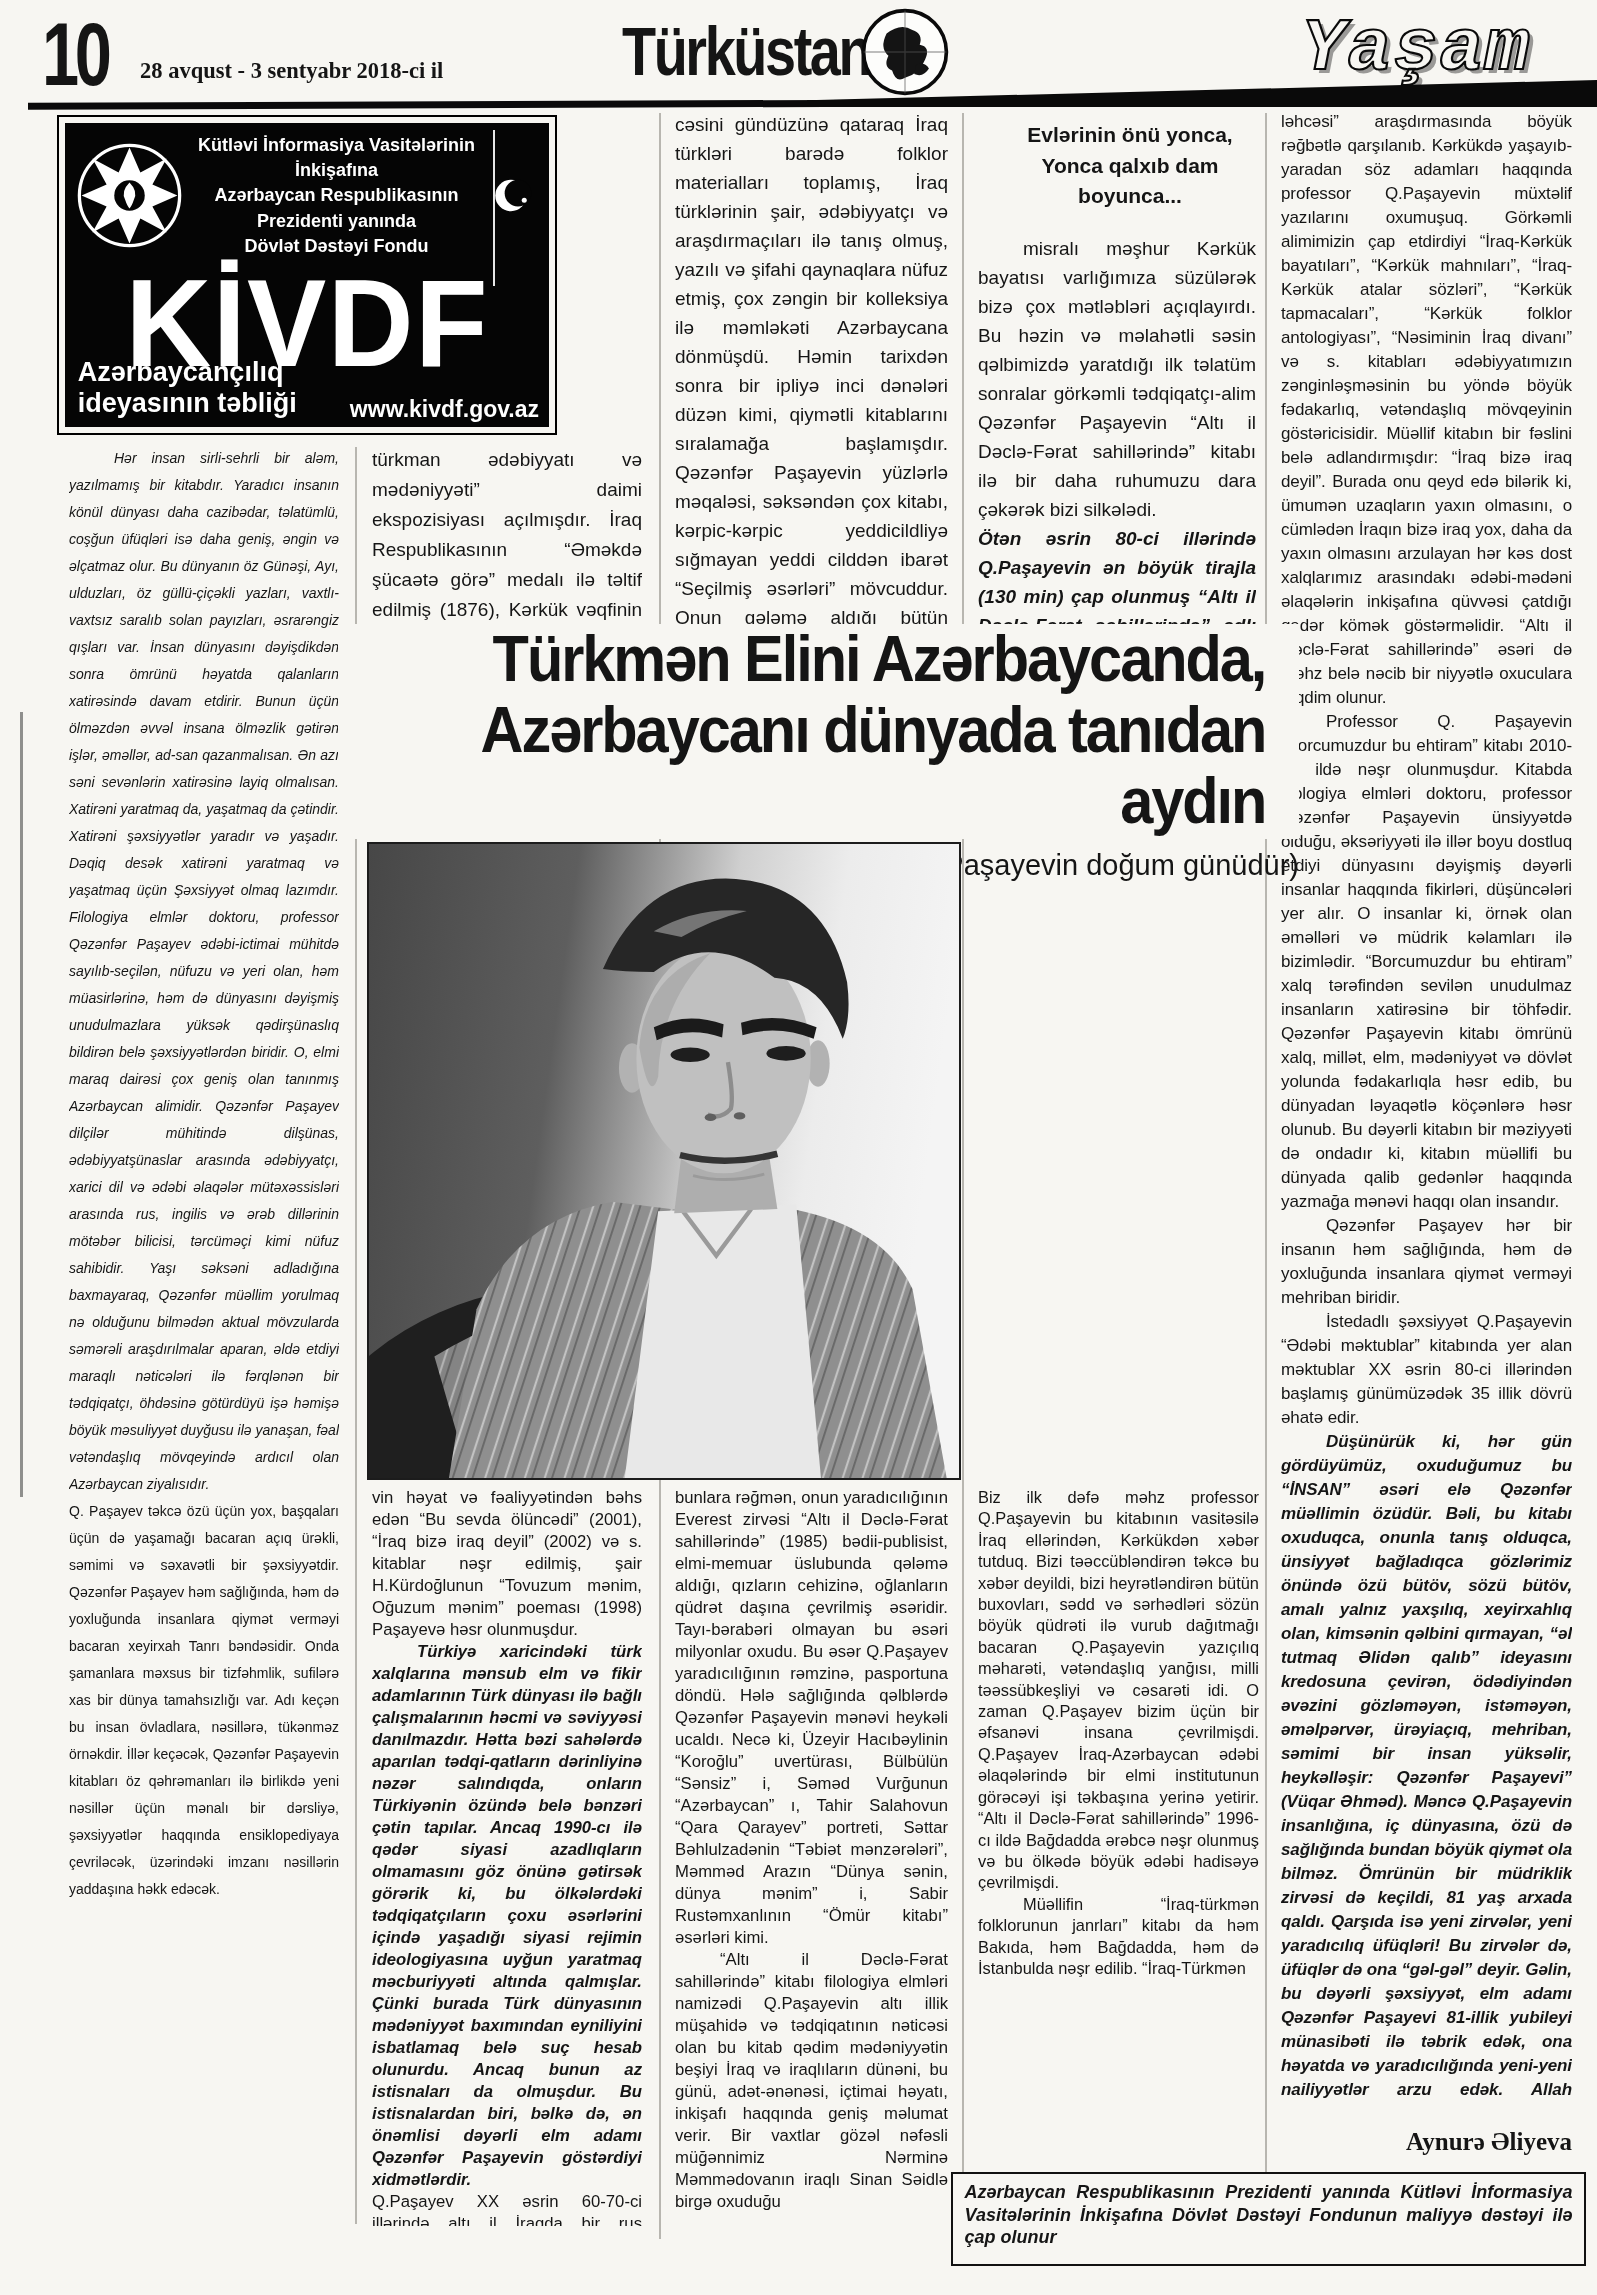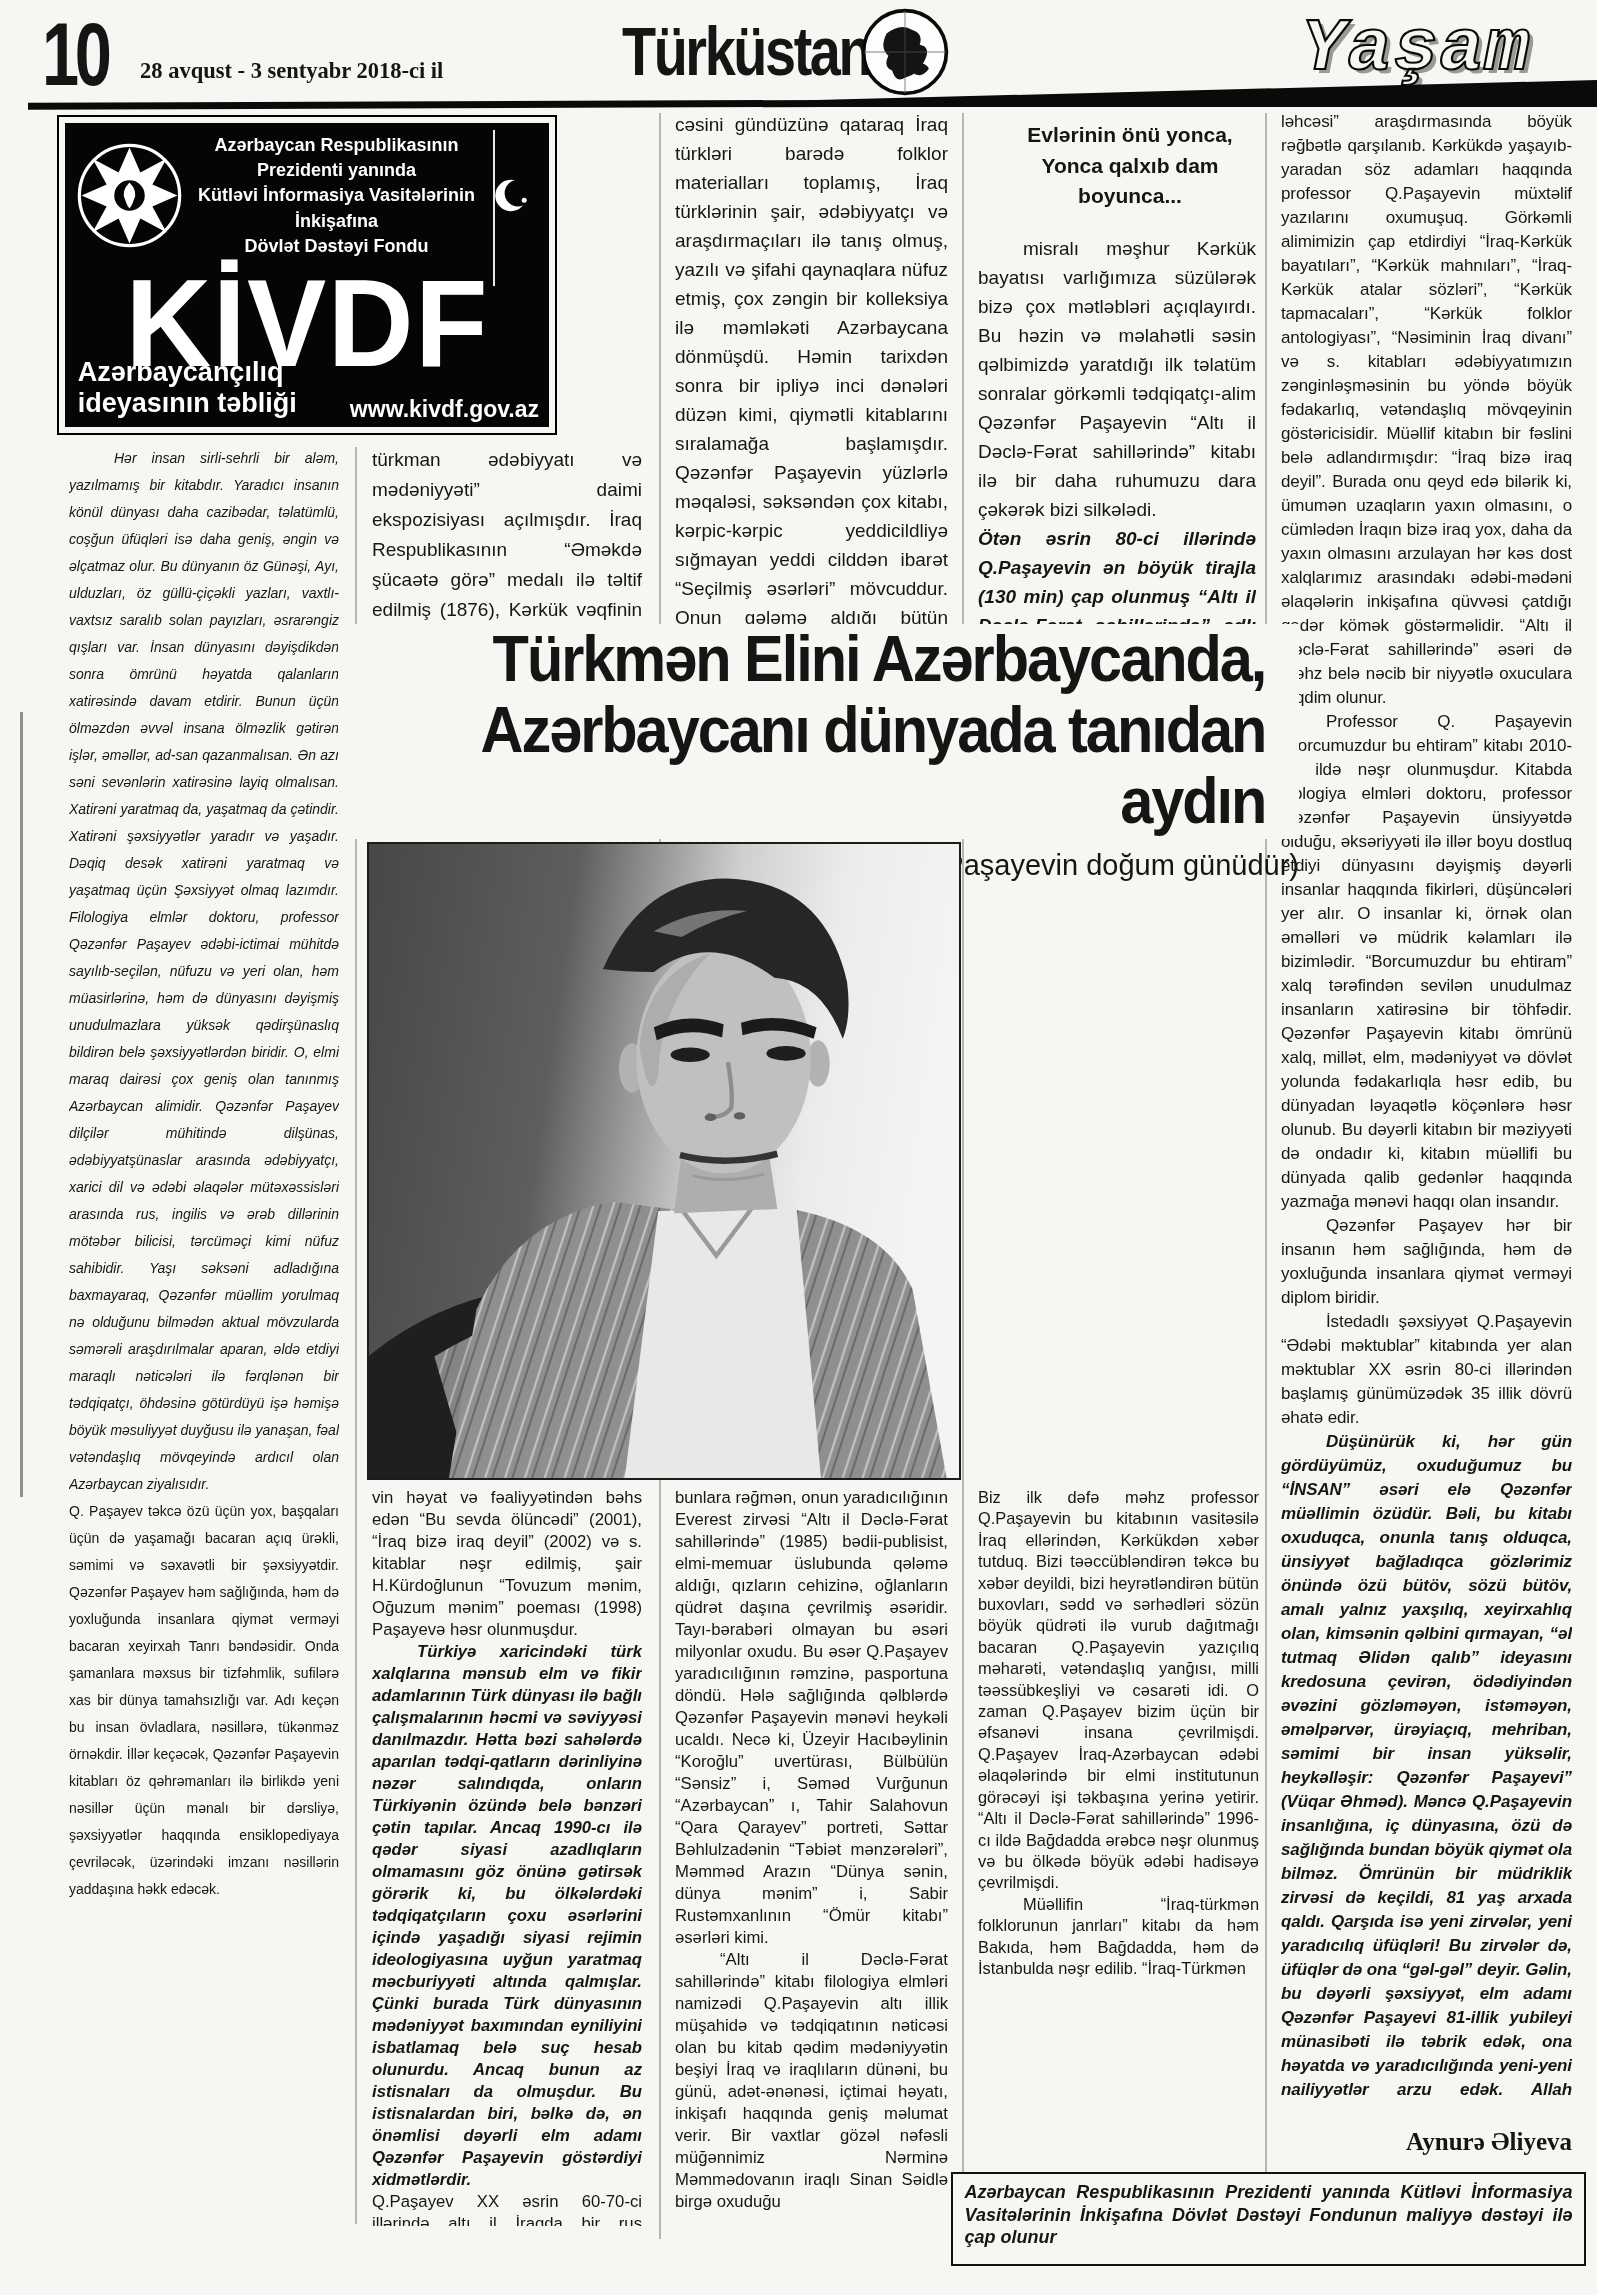--- a/index.html
+++ b/index.html
@@ -90,22 +90,22 @@
     <div class="kivdf-inner">
       <div class="kivdf-vline"></div>
       <div class="kivdf-top">
         <svg class="kivdf-emblem" viewBox="0 0 100 100">
           <circle cx="50" cy="50" r="46" fill="none" stroke="#fff" stroke-width="3"></circle>
           <path d="M50 6 L60 29 L84 16 L71 40 L94 50 L71 60 L84 84 L60 71 L50 94 L40 71 L16 84 L29 60 L6 50 L29 40 L16 16 L40 29 Z" fill="#fff"></path>
           <circle cx="50" cy="50" r="14" fill="#050505"></circle>
           <path d="M50 38 Q58 46 54 54 Q52 60 50 62 Q48 60 46 54 Q42 46 50 38 Z" fill="#fff"></path>
         </svg>
         <div class="kivdf-org">
+          <div>Kütləvi İnformasiya Vasitələrinin İnkişafına</div>
           <div>Azərbaycan Respublikasının Prezidenti yanında</div>
-          <div>Kütləvi İnformasiya Vasitələrinin İnkişafına</div>
           <div>Dövlət Dəstəyi Fondu</div>
         </div>
         <svg class="kivdf-crescent" viewBox="0 0 60 60">
           <circle cx="28" cy="30" r="20" fill="#fff"></circle>
           <circle cx="37" cy="27" r="17" fill="#050505"></circle>
           <circle cx="45" cy="36" r="3.2" fill="#fff"></circle>
         </svg>
       </div>
       <div class="kivdf-word">KİVDF</div>
       <div class="kivdf-bottom">
@@ -140,21 +140,21 @@
       <div>Evlərinin önü yonca,</div>
       <div>Yonca qalxıb dam boyunca...</div>
     </div>
     <p class="ind">misralı məşhur Kərkük bayatısı varlığımıza süzülərək bizə çox mətləbləri açıqlayırdı. Bu həzin və məlahətli səsin qəlbimizdə yaratdığı ilk təlatüm sonralar görkəmli tədqiqatçı-alim Qəzənfər Paşayevin “Altı il Dəclə-Fərat sahillərində” kitabı ilə bir daha ruhumuzu dara çəkərək bizi silkələdi.</p>
     <p class="bit">Ötən əsrin 80-ci illərində Q.Paşayevin ən böyük tirajla (130 min) çap olunmuş “Altı il Dəclə-Fərat sahillərində” adlı sanballı, elmi publisistik daha dəqiqi, bir səyahət salnaməsi olan kitabı əllərdə gəzdi, dillər əzbərinə çevrildi. Hamı bu əsərdən danışırdı. Qapalı bir mühitdə-sovet quruluşunun ağır diktələri və rejimi altında yaşadığımız</p>
   </div>
 
   <div class="col" id="col5">
     <p>ləhcəsi” araşdırmasında böyük rəğbətlə qarşılanıb. Kərkükdə yaşayıb-yaradan söz adamları haqqında professor Q.Paşayevin müxtəlif yazılarını oxumuşuq. Görkəmli alimimizin çap etdirdiyi “İraq-Kərkük bayatıları”, “Kərkük mahnıları”, “İraq-Kərkük atalar sözləri”, “Kərkük tapmacaları”, “Kərkük folklor antologiyası”, “Nəsiminin İraq divanı” və s. kitabları ədəbiyyatımızın zənginləşməsinin bu yöndə böyük fədakarlıq, vətəndaşlıq mövqeyinin göstəricisidir. Müəllif kitabın bir fəslini belə adlandırmışdır: “İraq bizə iraq deyil”. Burada onu qeyd edə bilərik ki, ümumən uzaqların yaxın olmasını, o cümlədən İraqın bizə iraq yox, daha da yaxın olmasını arzulayan hər kəs dost xalqlarımız arasındakı ədəbi-mədəni əlaqələrin inkişafına qüvvəsi çatdığı qədər kömək göstərməlidir. “Altı il Dəclə-Fərat sahillərində” əsəri də məhz belə nəcib bir niyyətlə oxuculara təqdim olunur.</p>
     <p class="ind">Professor Q. Paşayevin “Borcumuzdur bu ehtiram” kitabı 2010-cu ildə nəşr olunmuşdur. Kitabda filologiya elmləri doktoru, professor Qəzənfər Paşayevin ünsiyyətdə olduğu, əksəriyyəti ilə illər boyu dostluq etdiyi dünyasını dəyişmiş dəyərli insanlar haqqında fikirləri, düşüncələri yer alır. O insanlar ki, örnək olan əməlləri və müdrik kəlamları ilə bizimlədir. “Borcumuzdur bu ehtiram” xalq tərəfindən sevilən unudulmaz insanların xatirəsinə bir töhfədir. Qəzənfər Paşayevin kitabı ömrünü xalq, millət, elm, mədəniyyət və dövlət yolunda fədakarlıqla həsr edib, bu dünyadan ləyaqətlə köçənlərə həsr olunub. Bu dəyərli kitabın bir məziyyəti də ondadır ki, kitabın müəllifi bu dünyada qalib gedənlər haqqında yazmağa mənəvi haqqı olan insandır.</p>
-    <p class="ind">Qəzənfər Paşayev hər bir insanın həm sağlığında, həm də yoxluğunda insanlara qiymət verməyi diplom biridir.</p>
+    <p class="ind">Qəzənfər Paşayev hər bir insanın həm sağlığında, həm də yoxluğunda insanlara qiymət verməyi mehriban biridir.</p>
     <p class="ind">İstedadlı şəxsiyyət Q.Paşayevin “Ədəbi məktublar” kitabında yer alan məktublar XX əsrin 80-ci illərindən başlamış günümüzədək 35 illik dövrü əhatə edir.</p>
     <p class="bit ind">Düşünürük ki, hər gün gördüyümüz, oxuduğumuz bu “İNSAN” əsəri elə Qəzənfər müəllimin özüdür. Bəli, bu kitabı oxuduqca, onunla tanış olduqca, ünsiyyət bağladıqca gözlərimiz önündə özü bütöv, sözü bütöv, amalı yalnız yaxşılıq, xeyirxahlıq olan, kimsənin qəlbini qırmayan, “əl tutmaq Əlidən qalıb” ideyasını kredosuna çevirən, ödədiyindən əvəzini gözləməyən, istəməyən, əməlpərvər, ürəyiaçıq, mehriban, səmimi bir insan yüksəlir, heykəlləşir: Qəzənfər Paşayevi” (Vüqar Əhməd). Məncə Q.Paşayevin insanlığına, iç dünyasına, özü də sağlığında bundan böyük qiymət ola bilməz. Ömrünün bir müdriklik zirvəsi də keçildi, 81 yaş arxada qaldı. Qarşıda isə yeni zirvələr, yeni yaradıcılıq üfüqləri! Bu zirvələr də, üfüqlər də ona “gəl-gəl” deyir. Gəlin, bu dəyərli şəxsiyyət, elm adamı Qəzənfər Paşayevi 81-illik yubileyi münasibəti ilə təbrik edək, ona həyatda və yaradıcılığında yeni-yeni nailiyyətlər arzu edək. Allah amanında, Tanrı sevgisində, uğurlar qanadında!</p>
   </div>
 
   <div class="headline-block">
     <div class="headline">Türkmən Elini Azərbaycanda,</div>
     <div class="headline">Azərbaycanı dünyada tanıdan aydın</div>
     <div class="subtitle">(27 avqust Qəzənfər Paşayevin doğum günüdür)</div>
   </div>
 

